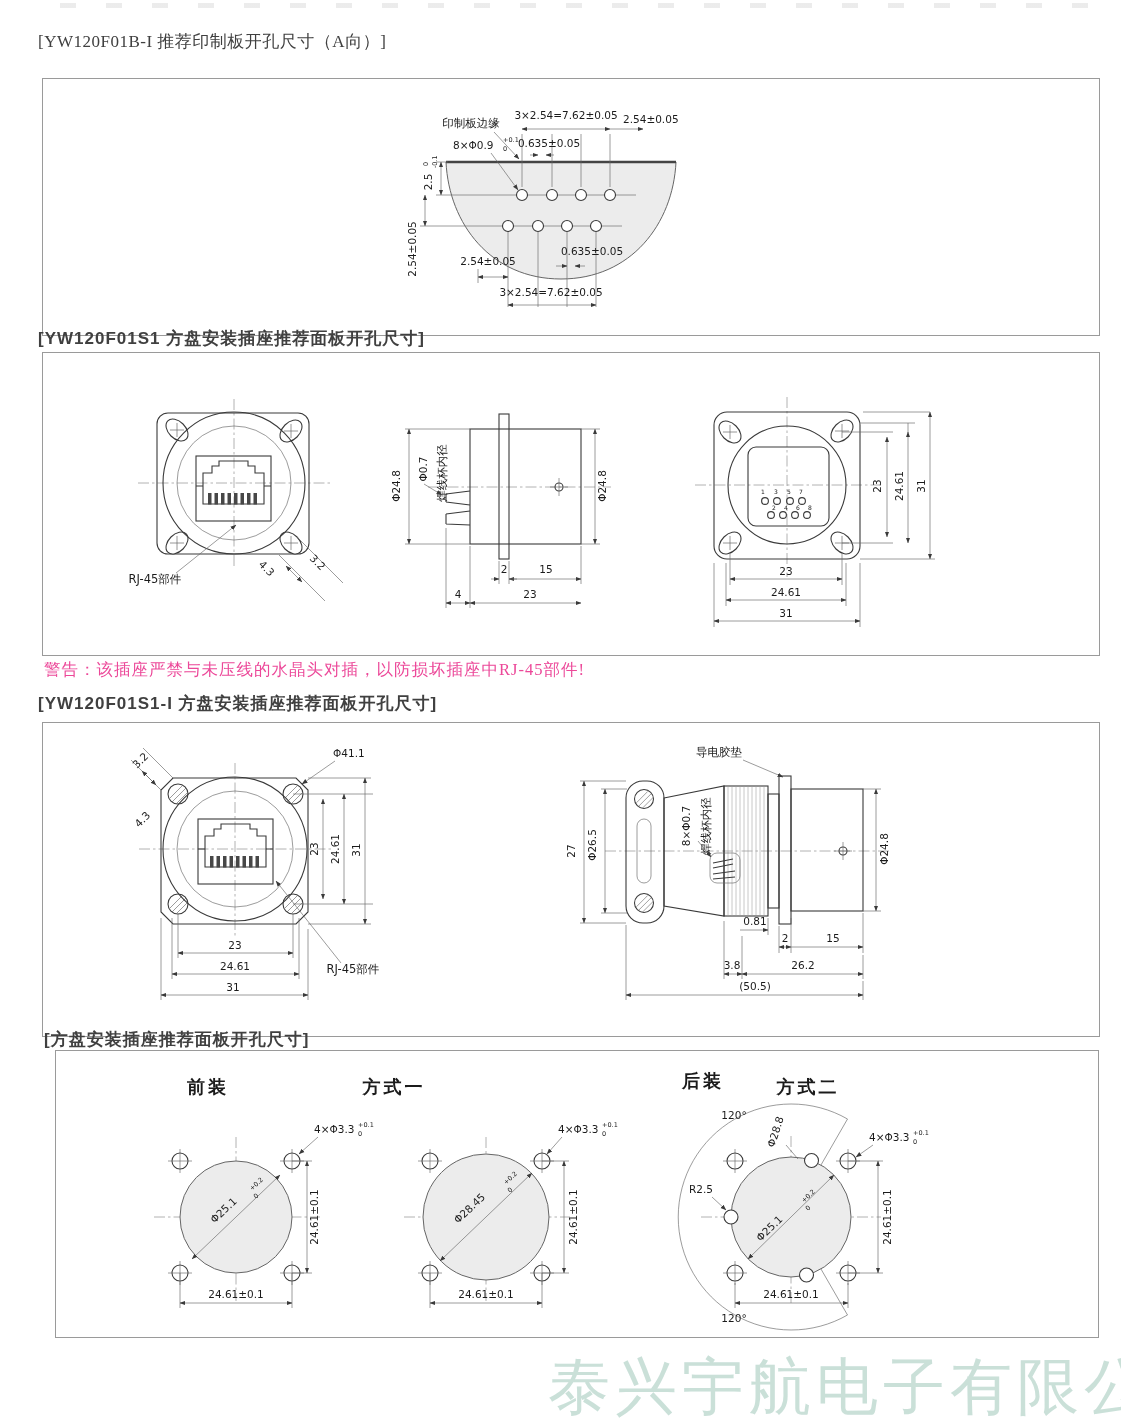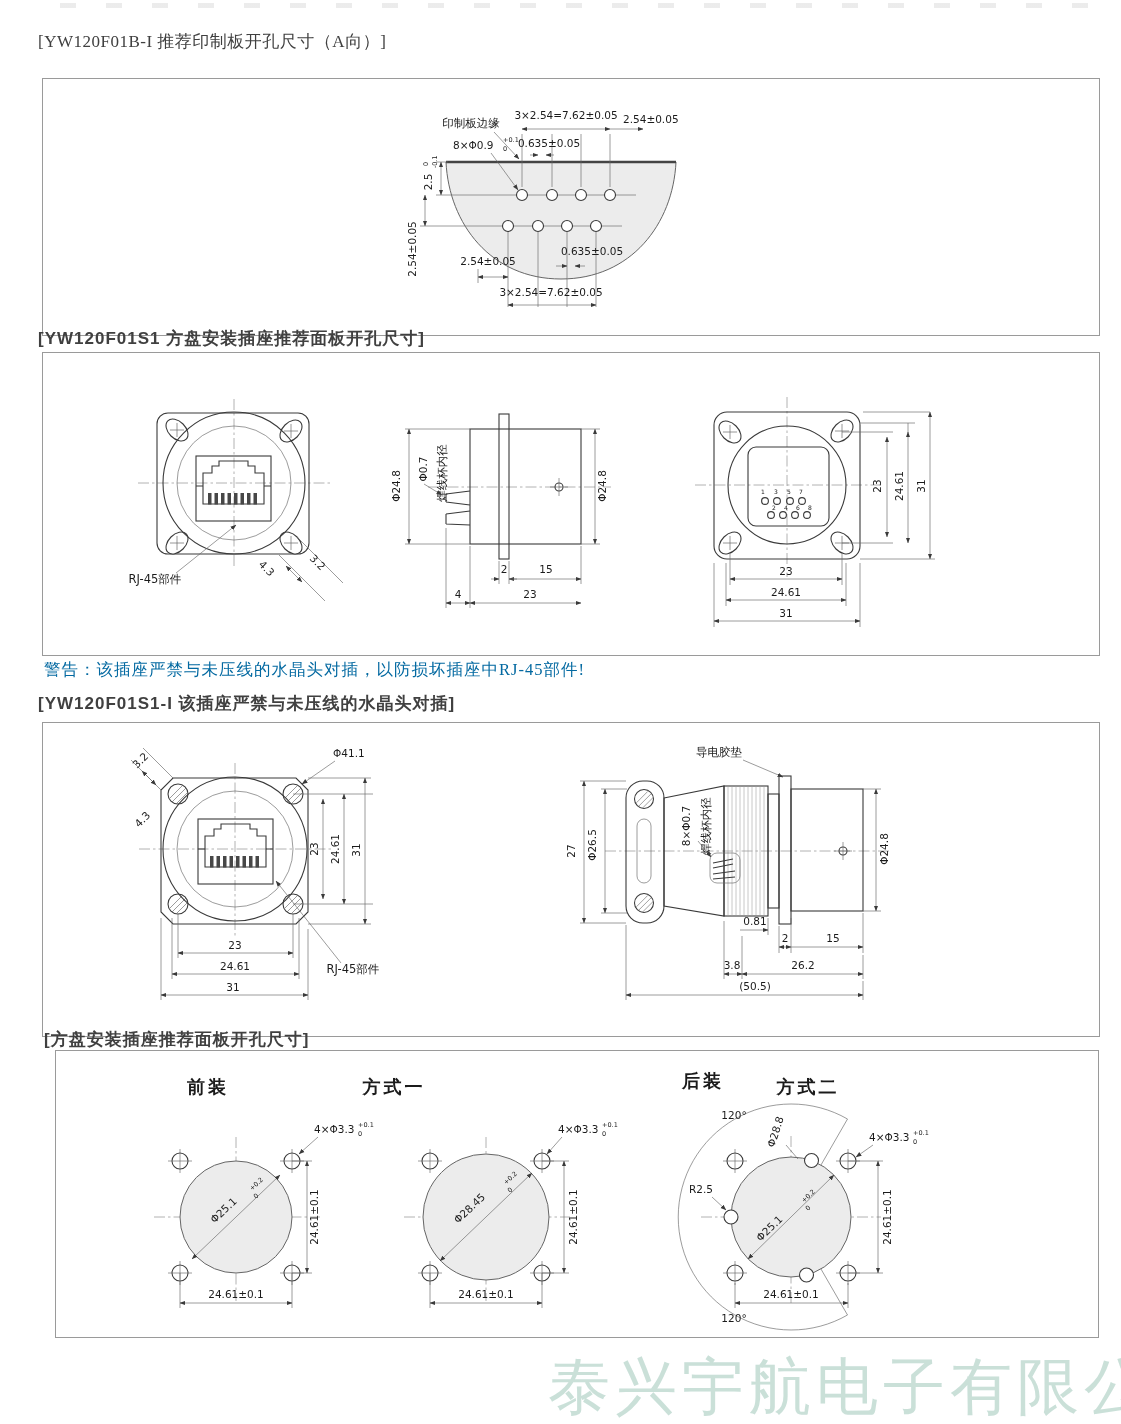--- a/index.html
+++ b/index.html
@@ -4,21 +4,21 @@
 <style>
   html,body{margin:0;padding:0;background:#fff;}
   .page{position:relative;width:1121px;height:1424px;background:#fff;overflow:hidden;
         font-family:"Liberation Sans",sans-serif;color:#111;}
   .remnant{position:absolute;left:60px;top:3px;right:20px;height:5px;opacity:.55;
     background:repeating-linear-gradient(90deg,#dcdcdc 0 16px,#fff 16px 46px);}
   .sec-title{position:absolute;white-space:nowrap;color:#404040;}
   .t-serif{font-family:"Liberation Serif",serif;font-size:17px;letter-spacing:.5px;}
   .t-sans{font-family:"Liberation Sans",sans-serif;font-size:17px;font-weight:600;letter-spacing:1px;}
   .warning{position:absolute;left:44px;top:659px;font-family:"Liberation Serif",serif;
-    font-size:16.5px;letter-spacing:1px;color:#0369a1;white-space:nowrap;}
+    font-size:16.5px;letter-spacing:1px;color:#ec4899;white-space:nowrap;}
   .box{position:absolute;border:1px solid #9a9a9a;background:#fff;}
   .box svg{position:absolute;}
   
   .ol{stroke:#3a3a3a;stroke-width:1.1;fill:none}
   .olw{stroke:#3a3a3a;stroke-width:1.1;fill:#fff}
   .ol2{stroke:#444;stroke-width:2.4;fill:none}
   .fillg{fill:#ececec;stroke:#666;stroke-width:1}
   .dl{stroke:#666;stroke-width:.65;fill:none}
   .cl{stroke:#8a8a8a;stroke-width:.65;fill:none;stroke-dasharray:11 3 2.5 3}
   .kn{stroke:#9a9a9a;stroke-width:.55}
@@ -216,21 +216,21 @@
         <line x1="683" y1="247" x2="803" y2="247" class="dl" marker-start="url(#a2)" marker-end="url(#a2)"></line>
         <line x1="671" y1="268" x2="817" y2="268" class="dl" marker-start="url(#a2)" marker-end="url(#a2)"></line>
         <text class="d" x="743" y="222">23</text>
         <text class="d" x="743" y="243">24.61</text>
         <text class="d" x="743" y="264">31</text>
       </g>
     </svg>
   </div>
 
   <div class="warning">警告：该插座严禁与未压线的水晶头对插，以防损坏插座中RJ-45部件!</div>
-  <div class="sec-title t-sans" style="left:38px;top:692px">[YW120F01S1-I 该插座严禁与未压线的水晶头对插]</div>
+  <div class="sec-title t-sans" style="left:38px;top:692px">[YW120F01S1-I 方盘安装插座推荐面板开孔尺寸]</div>
 
   <div class="box" style="left:42px;top:722px;width:1056px;height:313px">
     <svg style="left:0;top:0" width="1056" height="313" viewBox="0 0 1056 313">
       <defs>
         <marker id="a3" viewBox="0 0 8 8" refX="7.5" refY="4" markerWidth="9" markerHeight="9" orient="auto-start-reverse">
             <path d="M0,1L8,4L0,7z" fill="#3a3a3a"></path>
           </marker>
       </defs>
 
       <g>

